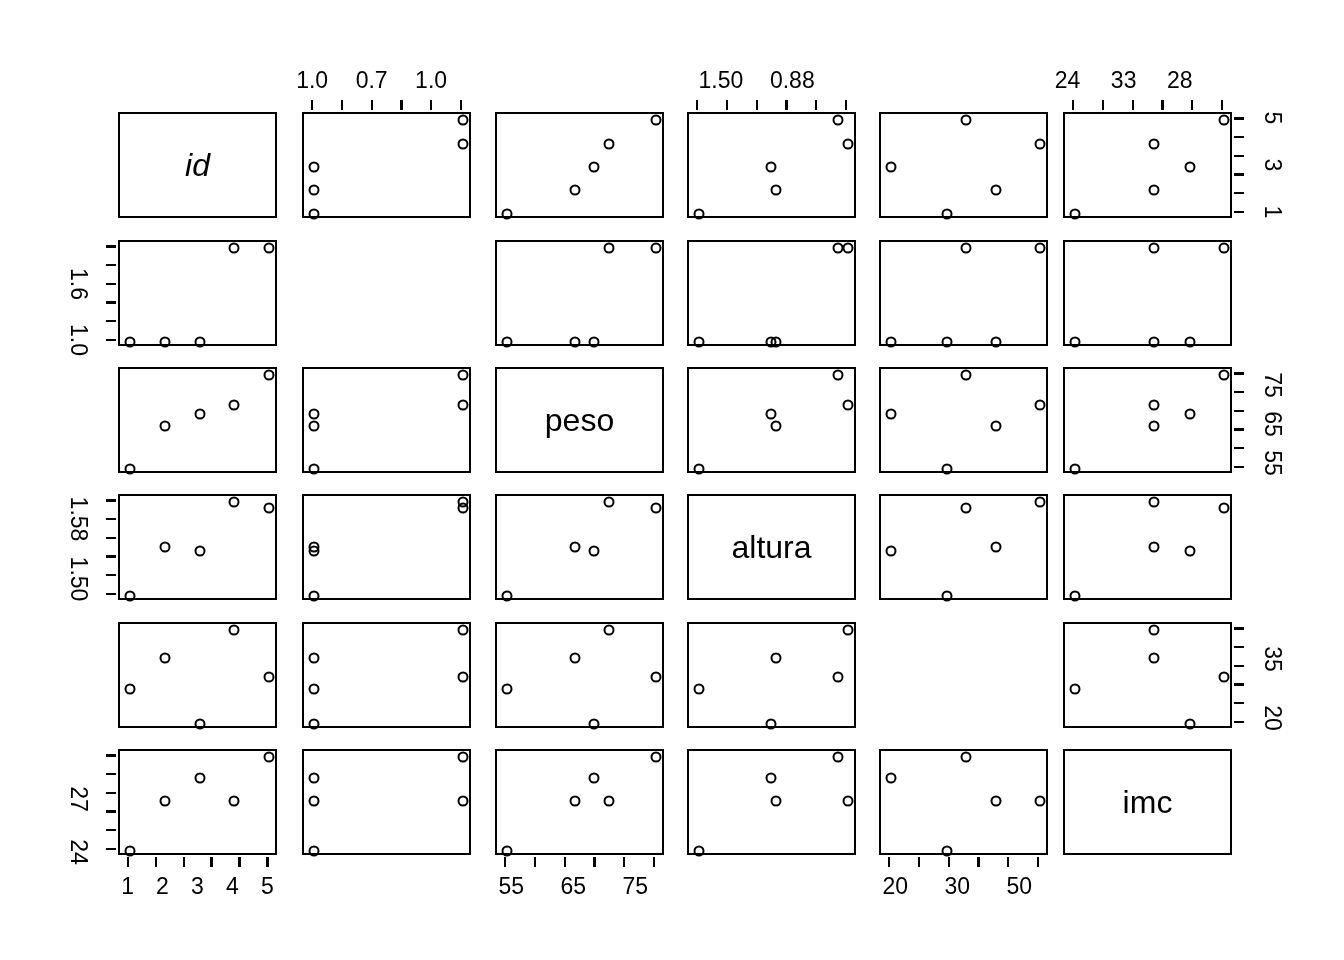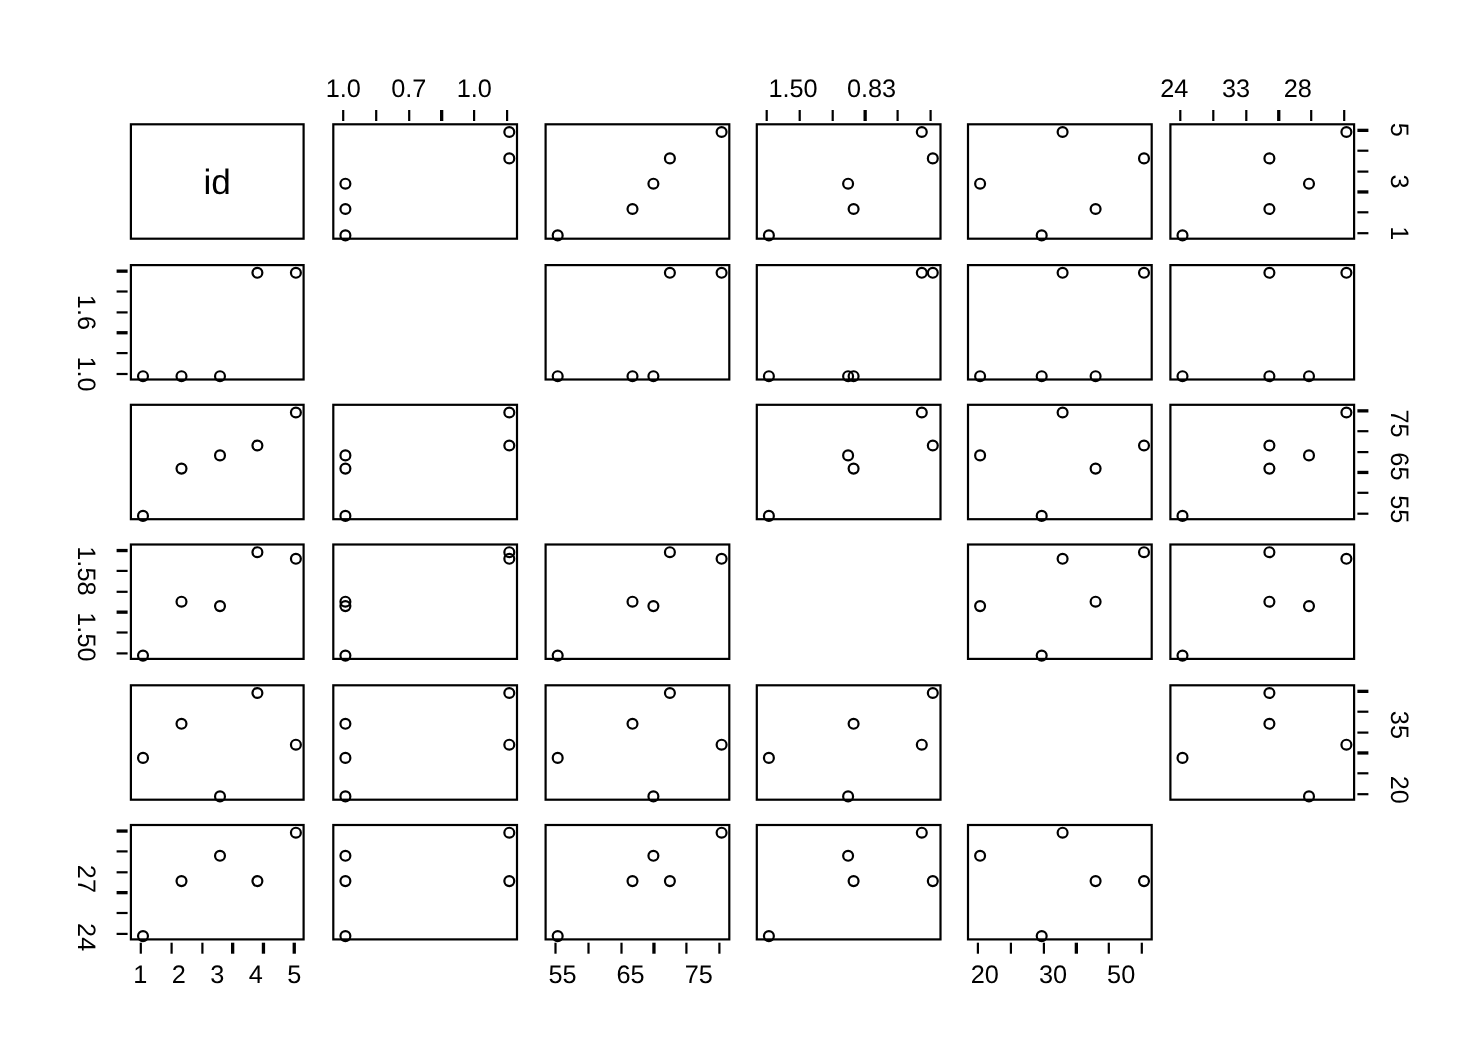--- a/index.html
+++ b/index.html
@@ -18,21 +18,21 @@
   .tick.h{height:2.2px;width:10px;}
   .ticklabel{position:absolute;font-size:23px;color:#000;white-space:nowrap;user-select:none;}
   .ticklabel.top{transform:translate(-50%,-100%);}
   .ticklabel.bottom{transform:translate(-50%,0);}
   .rot{writing-mode:vertical-rl;}
 </style>
 </head>
 <body>
 
 <div id="matrix">
-    <div class="panel" style="left: 118px; top: 112px; width: 159px; height: 106px;">
+    <div class="panel" style="left: 118px; top: 112px; width: 159px; height: 106px; font-style: italic;">
       <div class="diaglabel">id</div>
     </div>
     <div class="panel" style="left: 302px; top: 112px; width: 169px; height: 106px;">
       <div class="pt" title="sexo=1, id=1" style="left: 10.14px; top: 99.64px;"></div>
       <div class="pt" title="sexo=1, id=2" style="left: 10.14px; top: 76.32px;"></div>
       <div class="pt" title="sexo=1, id=3" style="left: 10.14px; top: 53px;"></div>
       <div class="pt" title="sexo=2, id=4" style="left: 158.86px; top: 29.68px;"></div>
       <div class="pt" title="sexo=2, id=5" style="left: 158.86px; top: 6.36px;"></div>
     </div>
     <div class="panel" style="left: 495px; top: 112px; width: 169px; height: 106px;">
@@ -105,20 +105,23 @@
       <div class="pt" title="id=4, peso=70.5" style="left: 114.48px; top: 35.51px;"></div>
       <div class="pt" title="id=5, peso=78" style="left: 149.46px; top: 6.36px;"></div>
     </div>
     <div class="panel" style="left: 302px; top: 367px; width: 169px; height: 106px;">
       <div class="pt" title="sexo=1, peso=54" style="left: 10.14px; top: 99.64px;"></div>
       <div class="pt" title="sexo=1, peso=65" style="left: 10.14px; top: 56.8867px;"></div>
       <div class="pt" title="sexo=1, peso=68" style="left: 10.14px; top: 45.2267px;"></div>
       <div class="pt" title="sexo=2, peso=70.5" style="left: 158.86px; top: 35.51px;"></div>
       <div class="pt" title="sexo=2, peso=78" style="left: 158.86px; top: 6.36px;"></div>
     </div>
+    <div class="panel" style="left: 495px; top: 367px; width: 169px; height: 106px;">
+      <div class="diaglabel">peso</div>
+    </div>
     <div class="panel" style="left: 687px; top: 367px; width: 169px; height: 106px;">
       <div class="pt" title="altura=1.48, peso=54" style="left: 10.14px; top: 99.64px;"></div>
       <div class="pt" title="altura=1.545, peso=65" style="left: 87.4744px; top: 56.8867px;"></div>
       <div class="pt" title="altura=1.54, peso=68" style="left: 81.5256px; top: 45.2267px;"></div>
       <div class="pt" title="altura=1.605, peso=70.5" style="left: 158.86px; top: 35.51px;"></div>
       <div class="pt" title="altura=1.597, peso=78" style="left: 149.342px; top: 6.36px;"></div>
     </div>
     <div class="panel" style="left: 879px; top: 367px; width: 169px; height: 106px;">
       <div class="pt" title="idade=28, peso=54" style="left: 65.91px; top: 99.64px;"></div>
       <div class="pt" title="idade=36, peso=65" style="left: 115.483px; top: 56.8867px;"></div>
@@ -147,20 +150,23 @@
       <div class="pt" title="sexo=2, altura=1.605" style="left: 158.86px; top: 6.36px;"></div>
       <div class="pt" title="sexo=2, altura=1.597" style="left: 158.86px; top: 12.3299px;"></div>
     </div>
     <div class="panel" style="left: 495px; top: 494px; width: 169px; height: 106px;">
       <div class="pt" title="peso=54, altura=1.48" style="left: 10.14px; top: 99.64px;"></div>
       <div class="pt" title="peso=65, altura=1.545" style="left: 78.3033px; top: 51.1344px;"></div>
       <div class="pt" title="peso=68, altura=1.54" style="left: 96.8933px; top: 54.8656px;"></div>
       <div class="pt" title="peso=70.5, altura=1.605" style="left: 112.385px; top: 6.36px;"></div>
       <div class="pt" title="peso=78, altura=1.597" style="left: 158.86px; top: 12.3299px;"></div>
     </div>
+    <div class="panel" style="left: 687px; top: 494px; width: 169px; height: 106px;">
+      <div class="diaglabel">altura</div>
+    </div>
     <div class="panel" style="left: 879px; top: 494px; width: 169px; height: 106px;">
       <div class="pt" title="idade=28, altura=1.48" style="left: 65.91px; top: 99.64px;"></div>
       <div class="pt" title="idade=36, altura=1.545" style="left: 115.483px; top: 51.1344px;"></div>
       <div class="pt" title="idade=19, altura=1.54" style="left: 10.14px; top: 54.8656px;"></div>
       <div class="pt" title="idade=43, altura=1.605" style="left: 158.86px; top: 6.36px;"></div>
       <div class="pt" title="idade=31, altura=1.597" style="left: 84.5px; top: 12.3299px;"></div>
     </div>
     <div class="panel" style="left: 1063px; top: 494px; width: 169px; height: 106px;">
       <div class="pt" title="imc=24.2, altura=1.48" style="left: 10.14px; top: 99.64px;"></div>
       <div class="pt" title="imc=27, altura=1.545" style="left: 88.7091px; top: 51.1344px;"></div>
@@ -230,38 +236,41 @@
       <div class="pt" title="altura=1.54, imc=28.3" style="left: 81.5256px; top: 27.48px;"></div>
       <div class="pt" title="altura=1.605, imc=27" style="left: 158.86px; top: 50.36px;"></div>
       <div class="pt" title="altura=1.597, imc=29.5" style="left: 149.342px; top: 6.36px;"></div>
     </div>
     <div class="panel" style="left: 879px; top: 749px; width: 169px; height: 106px;">
       <div class="pt" title="idade=28, imc=24.2" style="left: 65.91px; top: 99.64px;"></div>
       <div class="pt" title="idade=36, imc=27" style="left: 115.483px; top: 50.36px;"></div>
       <div class="pt" title="idade=19, imc=28.3" style="left: 10.14px; top: 27.48px;"></div>
       <div class="pt" title="idade=43, imc=27" style="left: 158.86px; top: 50.36px;"></div>
       <div class="pt" title="idade=31, imc=29.5" style="left: 84.5px; top: 6.36px;"></div>
+    </div>
+    <div class="panel" style="left: 1063px; top: 749px; width: 169px; height: 106px;">
+      <div class="diaglabel">imc</div>
     </div>
     <div class="tick v" style="left: 311.14px; top: 100px;"></div>
     <div class="tick v" style="left: 340.884px; top: 100px;"></div>
     <div class="tick v" style="left: 370.628px; top: 100px;"></div>
     <div class="tick v" style="left: 400.372px; top: 100px;"></div>
     <div class="tick v" style="left: 430.116px; top: 100px;"></div>
     <div class="tick v" style="left: 459.86px; top: 100px;"></div>
     <div class="ticklabel top" style="left: 312.14px; top: 94px;">1.0</div>
     <div class="ticklabel top" style="left: 371.628px; top: 94px;">0.7</div>
     <div class="ticklabel top" style="left: 431.116px; top: 94px;">1.0</div>
     <div class="tick v" style="left: 696.14px; top: 100px;"></div>
     <div class="tick v" style="left: 725.884px; top: 100px;"></div>
     <div class="tick v" style="left: 755.628px; top: 100px;"></div>
     <div class="tick v" style="left: 785.372px; top: 100px;"></div>
     <div class="tick v" style="left: 815.116px; top: 100px;"></div>
     <div class="tick v" style="left: 844.86px; top: 100px;"></div>
     <div class="ticklabel top" style="left: 720.935px; top: 94px;">1.50</div>
-    <div class="ticklabel top" style="left: 792.321px; top: 94px;">0.83</div>
+    <div class="ticklabel top" style="left: 792.321px; top: 94px;">0.88</div>
     <div class="tick v" style="left: 1072.14px; top: 100px;"></div>
     <div class="tick v" style="left: 1101.88px; top: 100px;"></div>
     <div class="tick v" style="left: 1131.63px; top: 100px;"></div>
     <div class="tick v" style="left: 1161.37px; top: 100px;"></div>
     <div class="tick v" style="left: 1191.12px; top: 100px;"></div>
     <div class="tick v" style="left: 1220.86px; top: 100px;"></div>
     <div class="ticklabel top" style="left: 1067.53px; top: 94px;">24</div>
     <div class="ticklabel top" style="left: 1123.65px; top: 94px;">33</div>
     <div class="ticklabel top" style="left: 1179.77px; top: 94px;">28</div>
     <div class="tick v" style="left: 126.54px; top: 857px;"></div>

